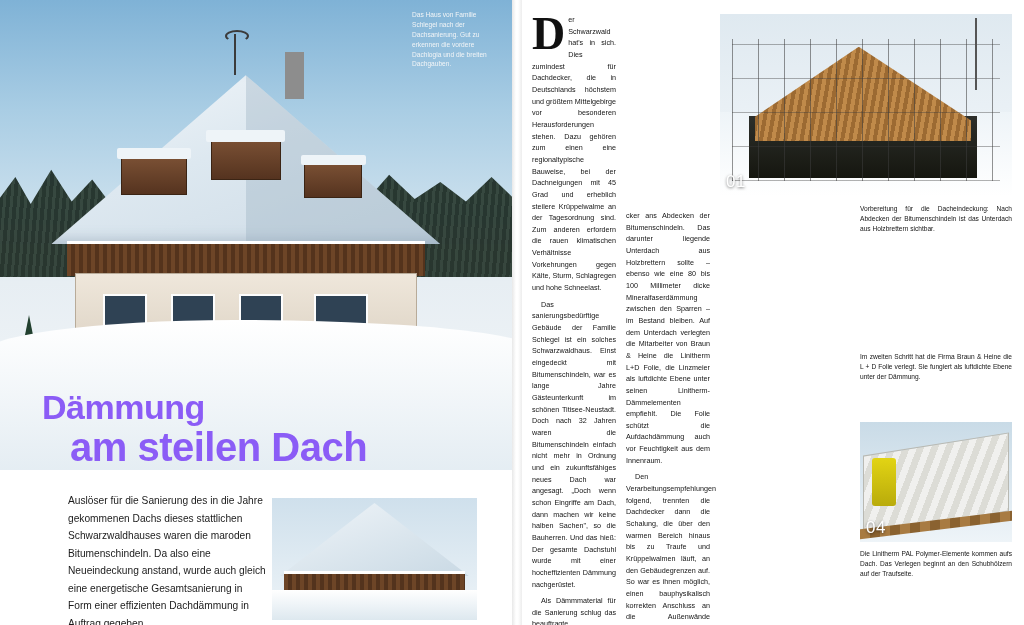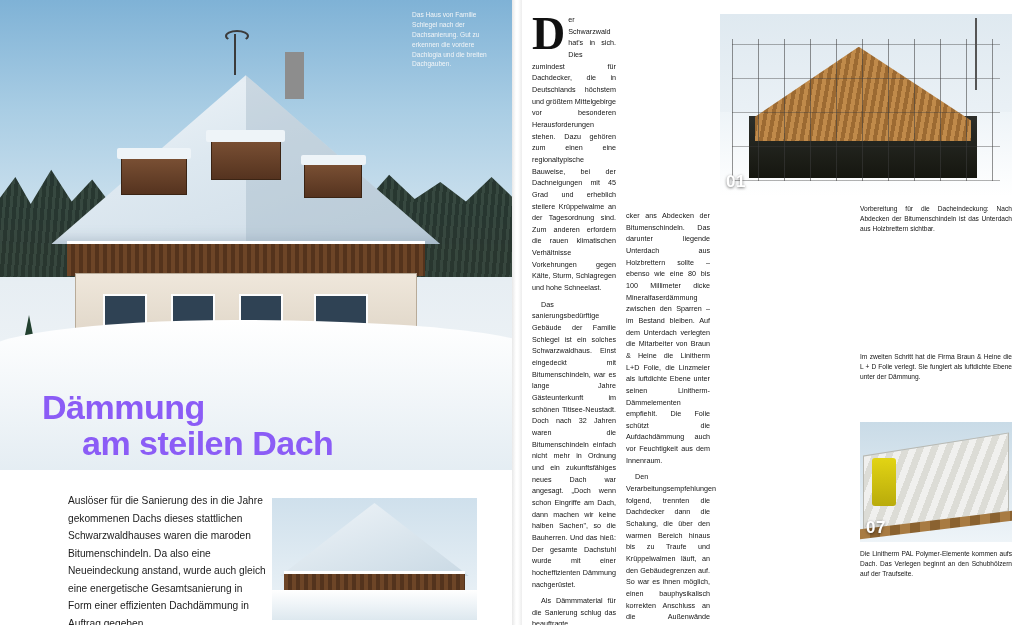--- a/index.html
+++ b/index.html
@@ -134,21 +134,21 @@
 
   .headline {
     position: absolute;
     left: 42px; top: 390px;
     width: 430px;
     color: #8b5cf6;
     font-weight: bold;
     letter-spacing: -0.5px;
   }
   .headline .l1 { font-size: 34px; line-height: 1.05; }
-  .headline .l2 { font-size: 34px; line-height: 1.05; margin-left: 40px; }
+  .headline .l2 { font-size: 40px; line-height: 1.05; margin-left: 28px; }
 
   .lead-text {
     position: absolute;
     left: 68px; top: 492px;
     width: 200px;
     font-size: 10.2px;
     line-height: 1.72;
     color: #1b1b1b;
   }
 
@@ -217,21 +217,21 @@
   .photo {
     position: absolute;
     overflow: hidden;
     background: #bcd0de;
   }
   .ph-num {
     position: absolute;
     left: 6px; bottom: 4px;
     color: #ffffff;
     font-size: 17px;
-    font-weight: bold;
+    font-weight: normal;
     letter-spacing: 0.5px;
     text-shadow: 0 1px 3px rgba(0,0,0,0.55);
   }
   .ph-cap {
     position: absolute;
     font-size: 6.6px;
     line-height: 1.5;
     color: #141414;
   }
 
@@ -383,18 +383,18 @@
     </div>
     <div class="col ph-cap cap01">Vorbereitung für die Dacheindeckung: Nach Abdecken der Bitumenschindeln ist das Unterdach aus Holzbrettern sichtbar.</div>
 
     <div class="col ph-cap cap02">Im zweiten Schritt hat die Firma Braun &amp; Heine die L + D Folie verlegt. Sie fungiert als luftdichte Ebene unter der Dämmung.</div>
 
     <div class="photo p03">
       <div class="s"></div>
       <div class="panel"></div>
       <div class="beam"></div>
       <div class="worker"></div>
-      <div class="ph-num">07</div>
+      <div class="ph-num">04</div>
     </div>
     <div class="col ph-cap cap03">Die Linitherm PAL Polymer-Elemente kommen aufs Dach. Das Verlegen beginnt an den Schubhölzern auf der Traufseite.</div>
 
   </div>
 </div>
 
 </body></html>

